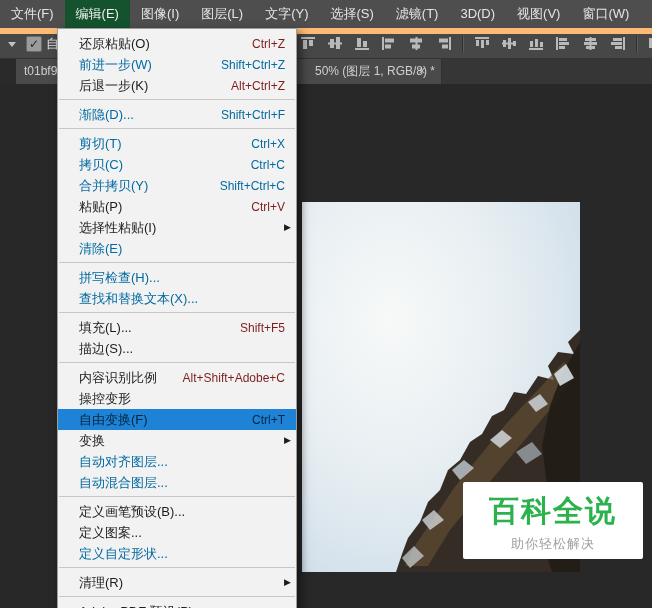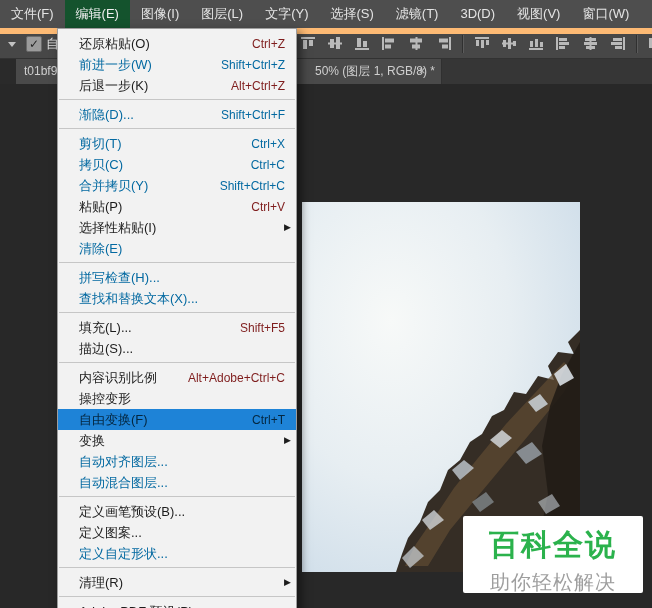--- a/index.html
+++ b/index.html
@@ -35,24 +35,24 @@
   .tab-right{position:absolute;left:299px;line-height:26px;white-space:nowrap;}
   .tab-close{position:absolute;left:398px;top:0;width:16px;line-height:26px;text-align:center;
              color:#c2c2c2;font-size:12px;cursor:default;}
 
   
   .canvas{position:absolute;top:84px;left:0;right:0;bottom:0;background:#282828;}
   .photo{position:absolute;left:302px;top:202px;width:278px;height:370px;z-index:1;}
   .photo svg{display:block;}
 
   
-  .watermark{position:absolute;left:463px;top:516px;width:180px;height:77px;background:#ffffff;
+  .watermark{position:absolute;left:463px;top:482px;width:180px;height:77px;background:#ffffff;
              border-radius:2px;text-align:center;z-index:2;}
   .wm-title{margin-top:9px;font-size:30px;font-weight:bold;letter-spacing:2px;color:var(--green,#2bb24c);}
-  .wm-sub{margin-top:3px;font-size:20px;letter-spacing:1px;color:#9e9e9e;}
+  .wm-sub{margin-top:3px;font-size:13px;letter-spacing:1px;color:#9e9e9e;}
 
   
   .menu-panel{position:absolute;left:57px;top:28px;width:240px;height:600px;background:#f2f2f2;
               border:1px solid #9d9d9d;box-sizing:border-box;padding-top:4px;z-index:10;
               box-shadow:4px 4px 9px rgba(0,0,0,0.5);}
   .menu-row{height:21px;display:flex;align-items:center;padding:0 10px 0 21px;font-size:13px;
             color:#1c1c1c;position:relative;cursor:default;white-space:nowrap;}
   .menu-row .sc{margin-left:auto;font-size:12px;color:#7f1d1d;padding-right:1px;}
   .menu-row.disabled,.menu-row.disabled .sc{color:#0369a1;}
   .menu-row.hl{background:var(--hl,#1e83d7);}
@@ -287,21 +287,21 @@
       <div class="menu-row">
         <span>填充(L)...</span>
         <span class="sc">Shift+F5</span>
       </div>
       <div class="menu-row">
         <span>描边(S)...</span>
       </div>
       <div class="menu-sep"></div>
       <div class="menu-row">
         <span>内容识别比例</span>
-        <span class="sc">Alt+Adobe+Ctrl+C</span>
+        <span class="sc">Alt+Shift+Adobe+C</span>
       </div>
       <div class="menu-row">
         <span>操控变形</span>
       </div>
       <div class="menu-row hl">
         <span>自由变换(F)</span>
         <span class="sc">Ctrl+T</span>
       </div>
       <div class="menu-row">
         <span>变换</span>

